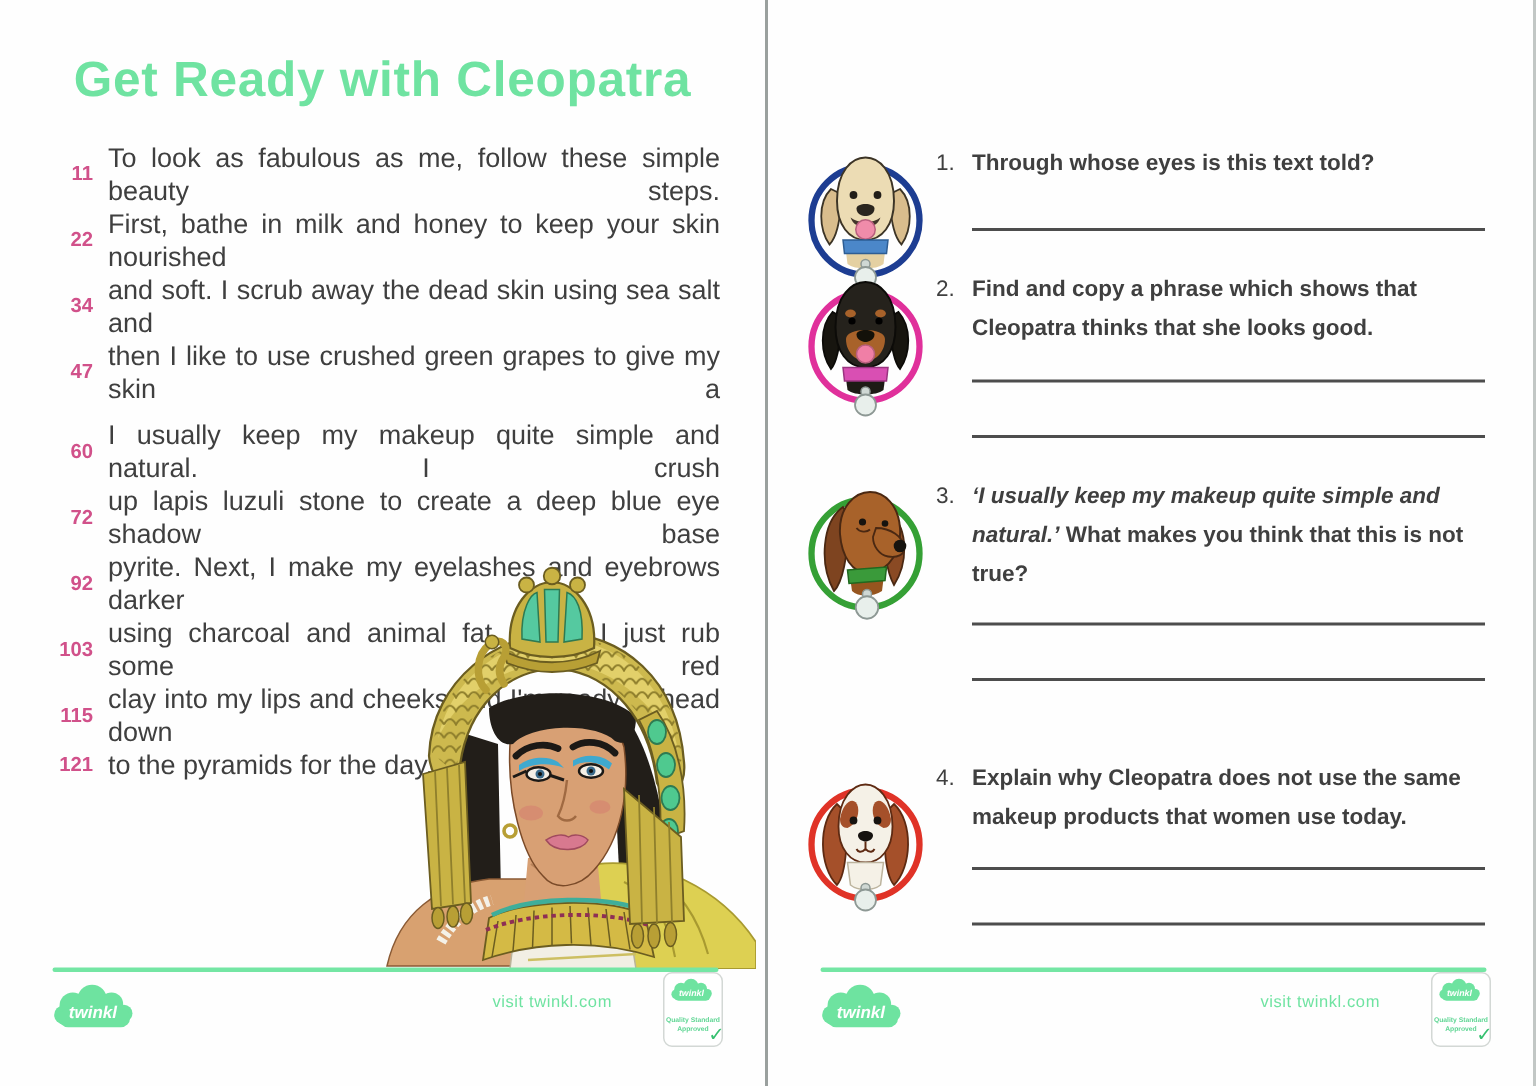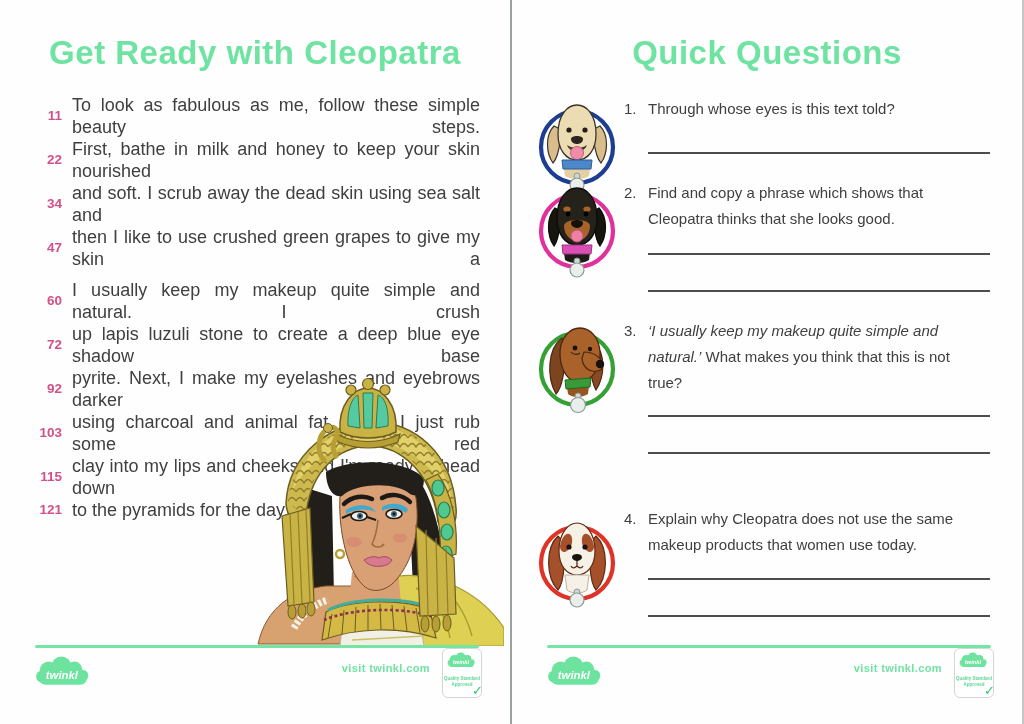--- a/index.html
+++ b/index.html
@@ -32,39 +32,39 @@
   }
   .ltext.endline{text-align:left;text-align-last:left;}
 
   .cleo{position:absolute;left:248px;top:376px;width:256px;height:270px;}
 
   
   .footer{position:absolute;left:0;top:645px;width:512px;height:79px;}
   .footer-rule{position:absolute;left:35px;right:33px;top:0;height:3px;background:#74e6a4;border-radius:2px;}
   .logo{position:absolute;left:33px;top:9px;width:62px;height:40px;}
   .visit{
-    position:absolute;right:82px;top:17px;font-size:11px;font-weight:bold;
+    position:absolute;right:104px;top:17px;font-size:11px;font-weight:normal;
     color:#6fe3a1;letter-spacing:.4px;text-decoration:none;
   }
   .badge{
     position:absolute;right:30px;top:3px;width:40px;height:50px;background:#fff;
     border:1px solid #d3d8d5;border-radius:6px;box-sizing:border-box;text-align:center;
   }
   .badge .mini-logo{width:32px;height:21px;margin-top:2px;}
   .badge-text{font-size:4.5px;line-height:5.5px;color:#5fd694;font-weight:bold;}
   .badge-check{position:absolute;right:-2px;bottom:-1px;color:#35c06f;font-size:13px;font-weight:bold;}
 
   
   .question{position:absolute;left:0;width:512px;}
   .q1{top:96px;} .q2{top:180px;} .q3{top:318px;} .q4{top:506px;}
   .dog{position:absolute;left:20px;width:90px;height:104px;}
   .q1 .dog{top:-6px;} .q2 .dog{top:-6px;} .q3 .dog{top:-6px;} .q4 .dog{top:0px;}
   .qrow{position:absolute;left:112px;width:366px;display:flex;}
   .qnum{flex:none;width:24px;color:#3f3f3f;font-size:15px;line-height:26px;font-weight:normal;}
-  .qtext{flex:1;max-width:332px;color:#3f3f3f;font-size:15px;line-height:26px;}
+  .qtext{flex:1;max-width:332px;color:#3f3f3f;font-size:15px;line-height:26px;font-weight:bold;}
   .qtext .quote{font-style:italic;}
   .ans{position:absolute;left:136px;right:34px;height:0;border-bottom:2px solid #4d4d4d;}
 </style>
 </head>
 <body>
 
 <div class="sheet">
 
   <section class="page page-left">
     <h1 class="page-title">Get Ready with Cleopatra</h1>
@@ -243,21 +243,20 @@
         <div class="badge-text">
           <span>Quality Standard</span><br>
           <span>Approved</span>
         </div>
         <span class="badge-check">✓</span>
       </div>
     </div>
   </section>
 
   <section class="page page-right">
-    <h1 class="page-title">Quick Questions</h1>
 
     <div class="question q1">
       <svg class="dog" viewBox="0 0 90 104">
         <circle cx="45" cy="57" r="36" fill="none" stroke="#1d3d92" stroke-width="4.2"></circle>
         <path d="M22,36 C13,45 14,63 21,73 C28,66 28,48 30,40 Z" fill="#d9bd8d" stroke="#3c3426" stroke-width="1.2"></path>
         <path d="M68,36 C77,45 76,63 69,73 C62,66 62,48 60,40 Z" fill="#d9bd8d" stroke="#3c3426" stroke-width="1.2"></path>
         <path d="M26,44 C26,24 36,15 45,15 C54,15 64,24 64,44 C64,60 56,70 45,70 C34,70 26,60 26,44 Z" fill="#ecdcb4" stroke="#3c3426" stroke-width="1.3"></path>
         <circle cx="37" cy="40" r="2.6" fill="#221e18"></circle>
           <circle cx="53" cy="40" r="2.6" fill="#221e18"></circle>
         <path d="M39,49 C39,45 51,45 51,49 C51,53 47,54 45,54 C43,54 39,53 39,49 Z" fill="#2a251e"></path>

